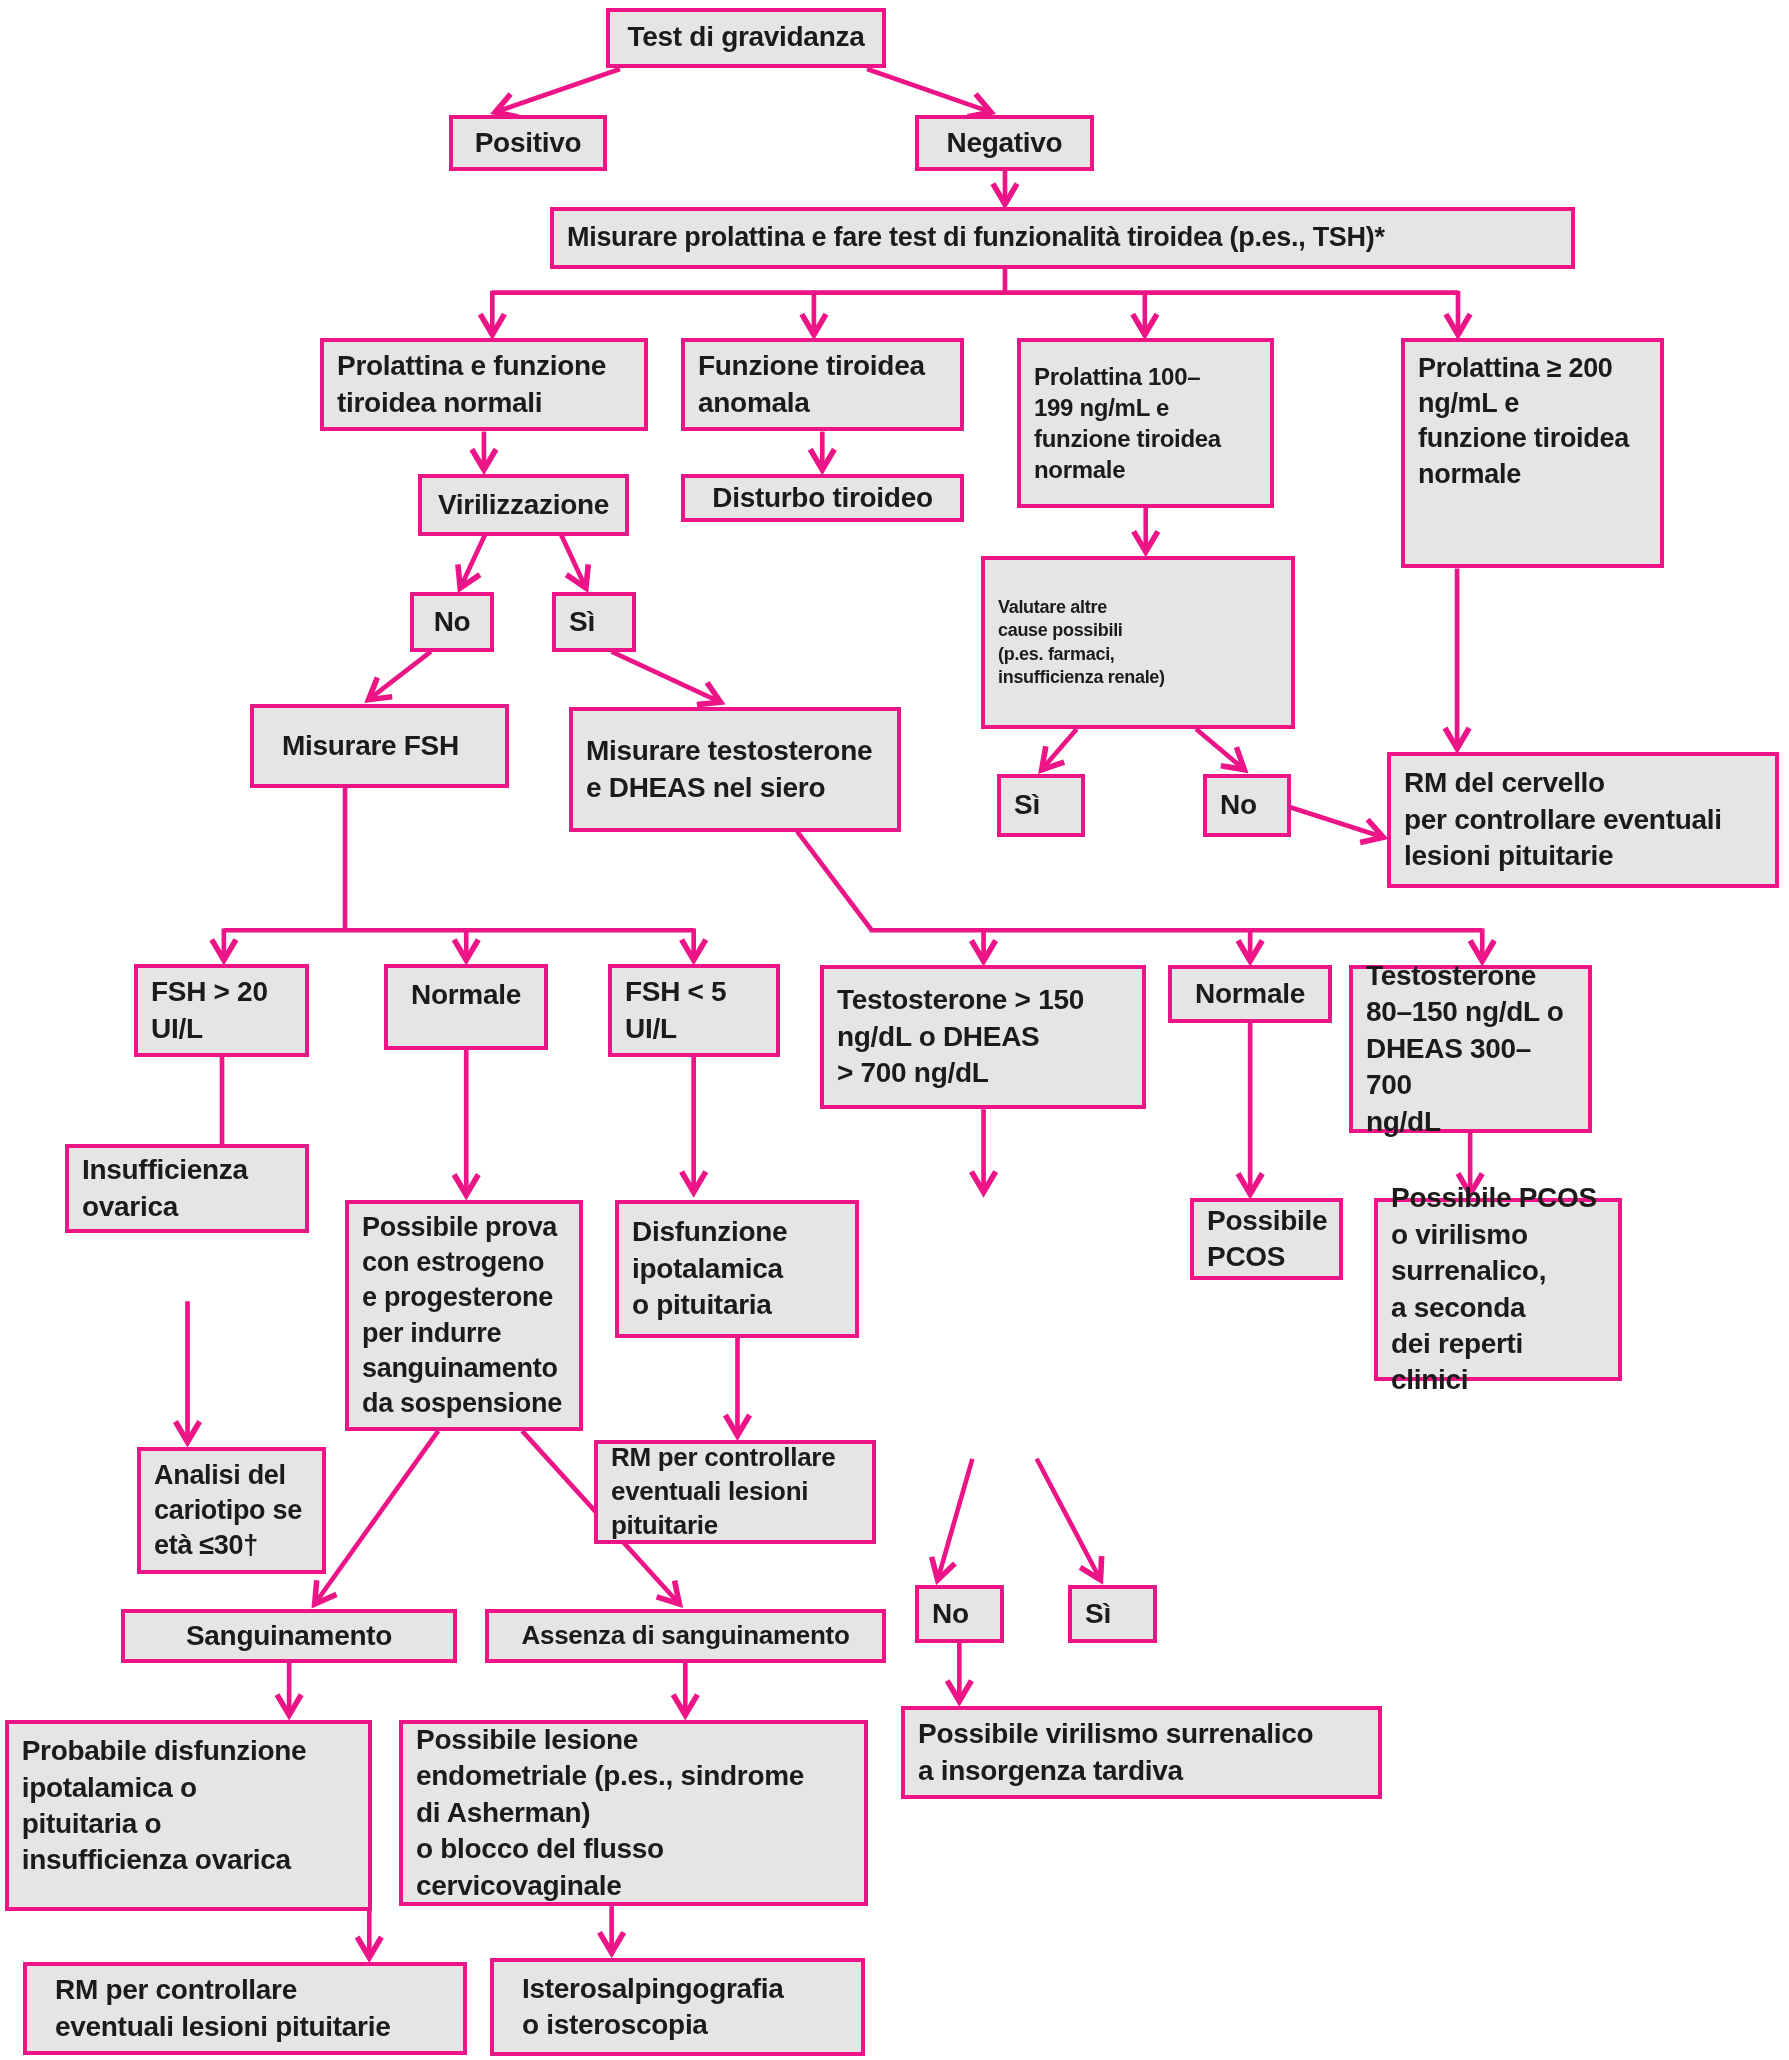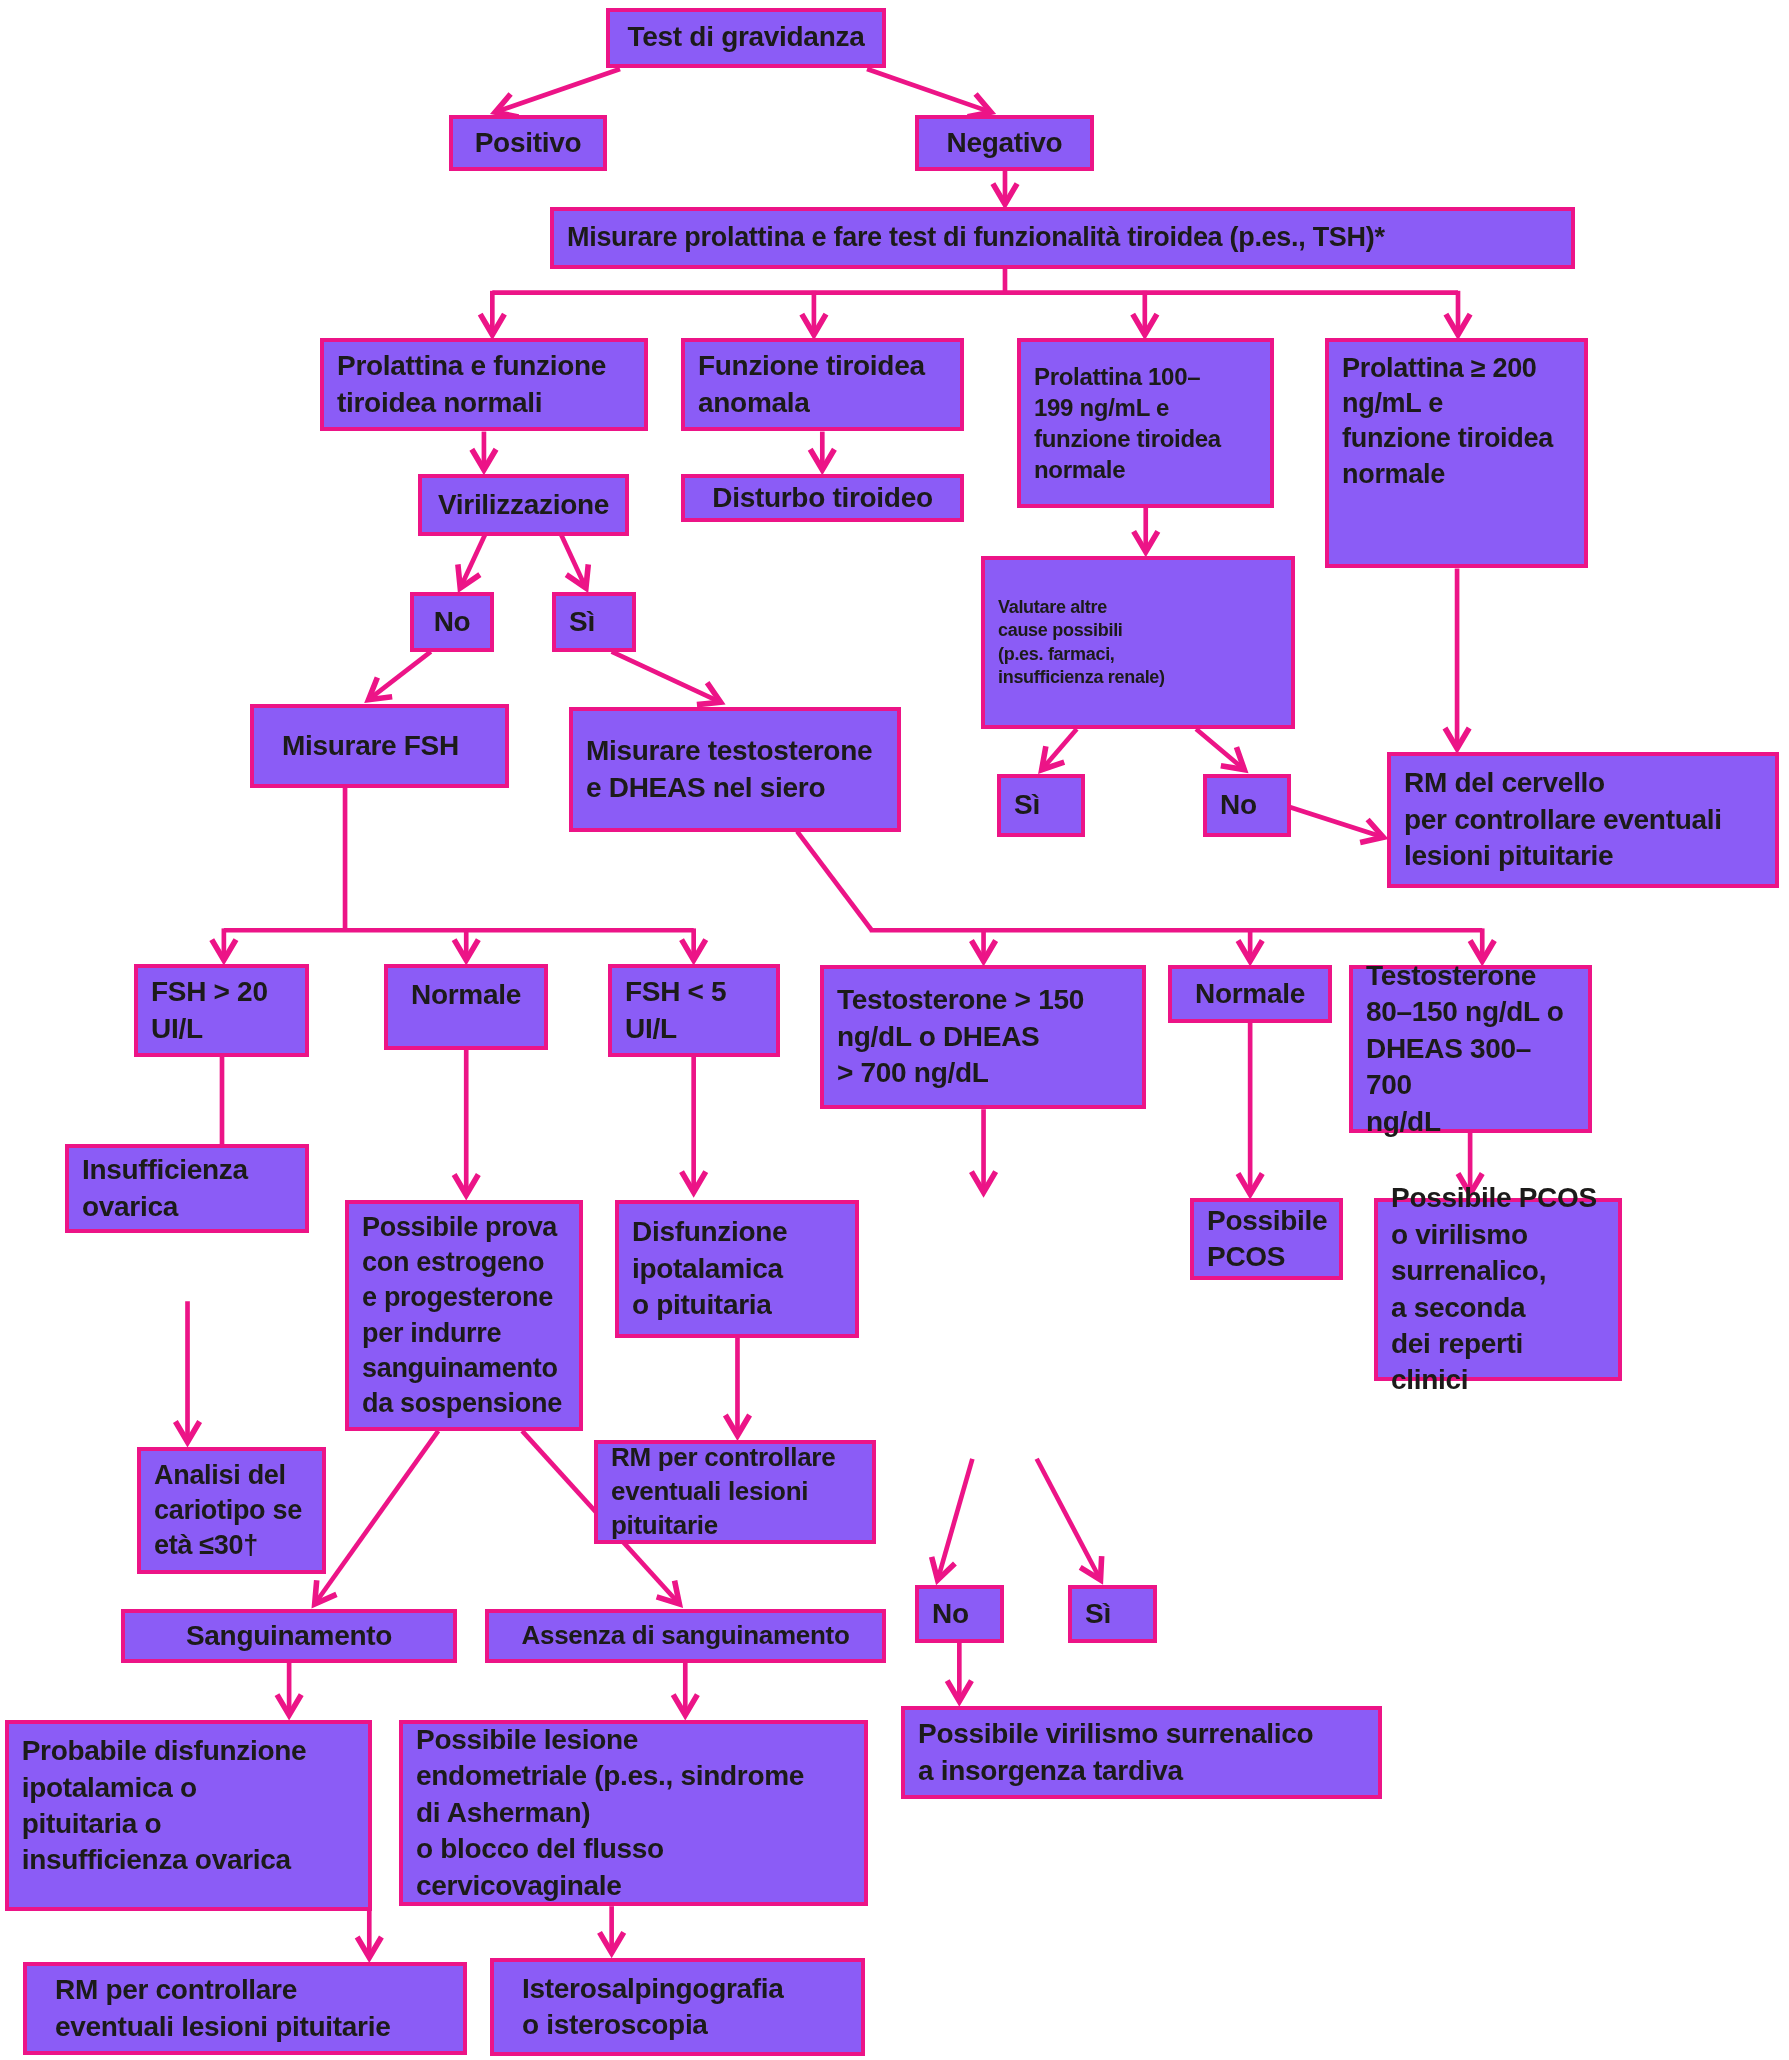--- a/index.html
+++ b/index.html
@@ -30,21 +30,21 @@
     fill: none;
     stroke: var(--accent, #ec1487);
     stroke-width: 6;
     stroke-linecap: butt;
     stroke-linejoin: miter;
   }
   .node {
     position: absolute;
     box-sizing: border-box;
     border: 4.7px solid var(--accent, #ec1487);
-    background: #8b5cf6;
+    background: #e5e5e5;
     color: var(--text, #1c1b1a);
     font-size: 28px;
     font-weight: 600;
     line-height: 1.3;
     letter-spacing: -0.3px;
     white-space: pre-line;
     display: flex;
     flex-direction: column;
     justify-content: center;
     align-items: flex-start;
@@ -124,21 +124,21 @@
     <div class="node center" style="left: 915px; top: 115px; width: 179px; height: 56px;">Negativo</div>
     <div class="node" style="left: 550px; top: 207px; width: 1025px; height: 62px; font-size: 27px;">Misurare prolattina e fare test di funzionalità tiroidea (p.es., TSH)*</div>
     <div class="node" style="left: 320px; top: 338px; width: 328px; height: 93px;">Prolattina e funzione
 tiroidea normali</div>
     <div class="node" style="left: 681px; top: 338px; width: 283px; height: 93px;">Funzione tiroidea
 anomala</div>
     <div class="node" style="left: 1017px; top: 338px; width: 257px; height: 170px; font-size: 24px;">Prolattina 100–
 199 ng/mL e
 funzione tiroidea
 normale</div>
-    <div class="node vtop" style="left: 1325px; top: 338px; width: 263px; height: 230px; font-size: 27px;">Prolattina ≥ 200
+    <div class="node vtop" style="left: 1401px; top: 338px; width: 263px; height: 230px; font-size: 27px;">Prolattina ≥ 200
 ng/mL e
 funzione tiroidea
 normale</div>
     <div class="node center" style="left: 418px; top: 474px; width: 211px; height: 62px;">Virilizzazione</div>
     <div class="node center" style="left: 681px; top: 474px; width: 283px; height: 48px; text-align: right;">Disturbo tiroideo</div>
     <div class="node" style="left: 981px; top: 556px; width: 314px; height: 173px; font-size: 18px;">Valutare altre
 cause possibili
 (p.es. farmaci,
 insufficienza renale)</div>
     <div class="node" style="left: 997px; top: 774px; width: 88px; height: 63px;">Sì</div>

